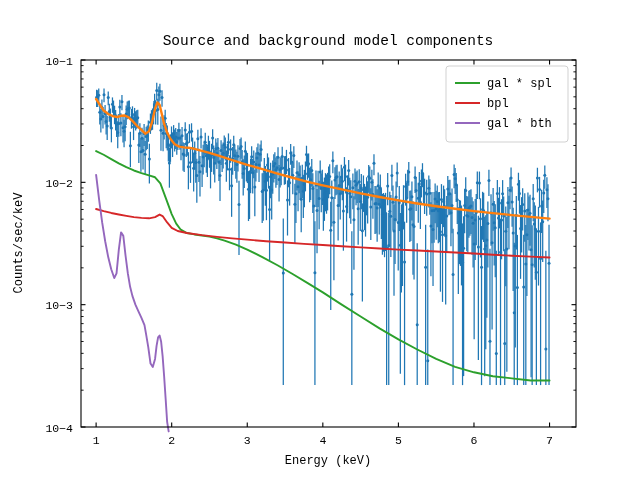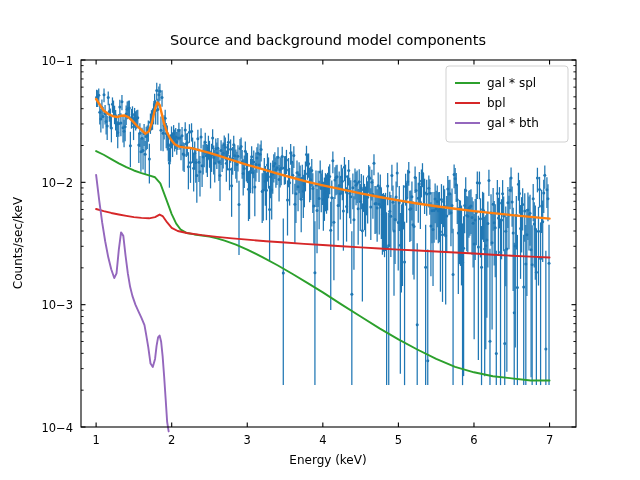--- a/index.html
+++ b/index.html
@@ -1,18 +1,18 @@
 <!DOCTYPE html>
 <html><head>
 <meta charset="utf-8">
 <style>
   html,body{margin:0;padding:0;background:#ffffff;}
   body{width:640px;height:480px;overflow:hidden;
        font-family:"DejaVu Sans","Liberation Sans",sans-serif;}
-  #fig{position:relative;width:640px;height:480px;background:#ffffff;}
+  #fig{position:relative;width:640px;height:480px;background:#ffffff;font-family:Liberation Mono, monospace;}
   #plot-svg{position:absolute;left:0;top:0;width:640px;height:480px;}
   .ttl{font-size:14.5px;fill:#000000;}
   .axlbl{font-size:12px;fill:#000000;}
   .tick{font-size:11.5px;fill:#000000;}
   .leg{font-size:12px;fill:#000000;}
 </style>
 </head>
 <body>
 
 <div id="fig">

